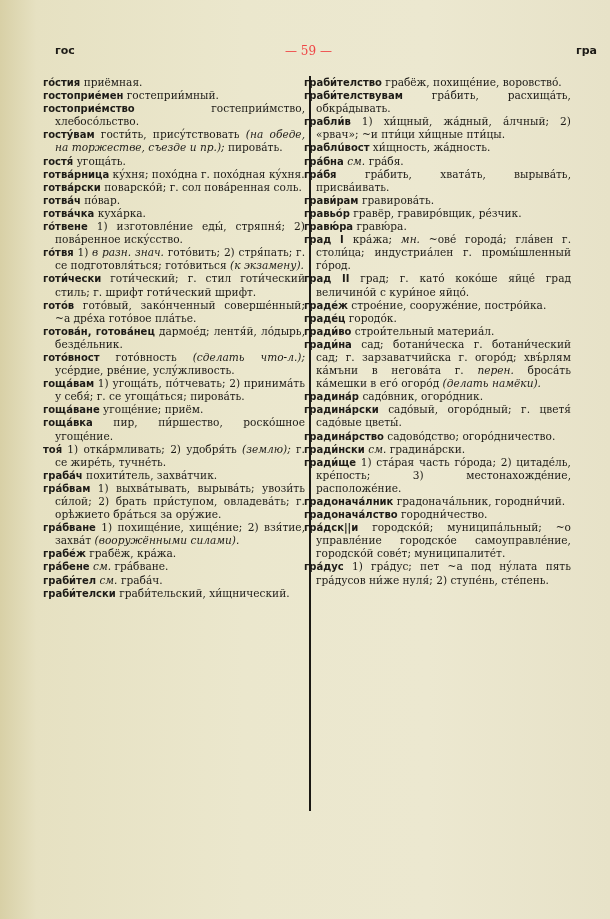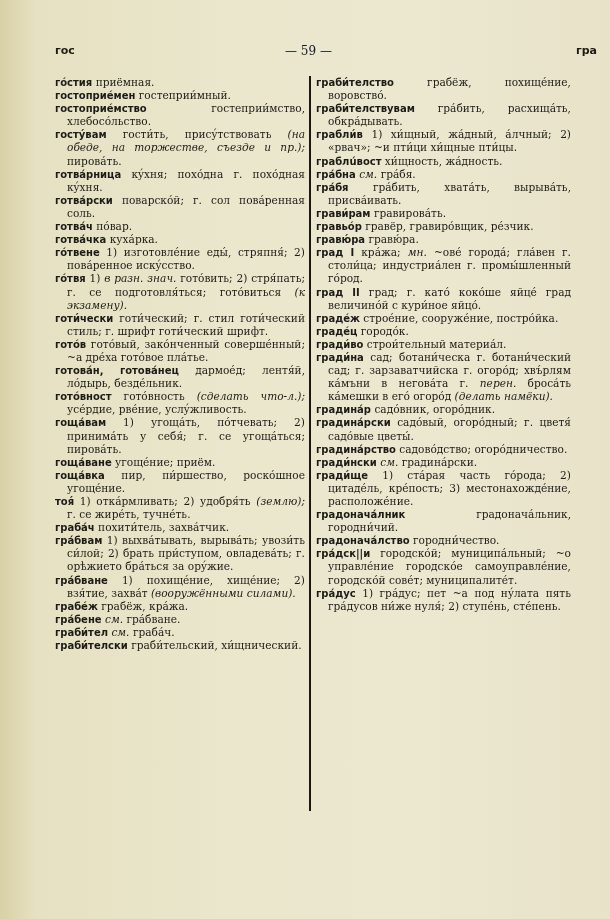--- a/index.html
+++ b/index.html
@@ -8,51 +8,52 @@
       background: linear-gradient(90deg, #d8d0a6 0%, #e6e1c2 6%, #ebe7cd 40%, #ece8d0 70%, #e7e2c8 100%);
       position: relative;
       font-family: "DejaVu Serif", serif;
       color: #1d1b17;
     }
     .header {
       position: absolute; top: 44px; left: 0; width: 542px; height: 16px;
       font-family: "DejaVu Sans", sans-serif; font-weight: bold; font-size: 11px;
     }
     .hdr-left { position: absolute; left: 55px; top: 0; }
-    .hdr-center { position: absolute; left: 285px; top: 0; font-weight: normal; font-family: "DejaVu Serif", serif; font-size: 12px; color: #0f172a; }
+    .hdr-center { position: absolute; left: 285px; top: 0; font-weight: normal; font-family: "DejaVu Serif", serif; font-size: 12px; color: #ef4444; }
     .hdr-right { position: absolute; left: 565px; top: 0; margin-left: 11px; }
     .col {
       position: absolute; top: 76px;
       font-size: 10.6px; line-height: 13.1px;
       text-align: justify;
     }
     .col-left { left: 55px; width: 250px; }
     .col-right { left: 316px; width: 255px; }
     .divider {
       position: absolute; left: 309px; top: 76px; width: 2px; height: 735px;
       background: #1a1814;
     }
-    .entry { padding-left: 12px; text-indent: -12px; margin: 0; }
+    .entry { text-indent: -12px; margin: 0; }
     .hw { font-family: "DejaVu Sans", sans-serif; font-weight: bold; font-size: 10px; }
     .it { font-style: italic; }
   </style>
 </head>
 <body>
 
 <div class="header">
   <span class="hdr-left">гос</span>
   <span class="hdr-center">— 59 —</span>
   <span class="hdr-right">гра</span>
 </div>
 
 <div class="col col-left" id="col-left">
     <p class="entry"><span class="hw">гóстия</span> <span>приёмная.</span> </p>
     <p class="entry"><span class="hw">гостоприéмен</span> <span>гостеприи́мный.</span> </p>
     <p class="entry"><span class="hw">гостоприéмство</span> <span>гостеприи́мство, хлебосóльство.</span> </p>
     <p class="entry"><span class="hw">гостýвам</span> <span>гости́ть, присýтствовать</span> <span class="it">(на обеде, на торжестве, съезде и пр.);</span> <span>пировáть.</span> </p>
+    <p class="entry"><span class="hw">гостя́</span> <span>угощáть.</span> </p>
     <p class="entry"><span class="hw">готвáрница</span> <span>кýхня; похóдна г. похóдная кýхня.</span> </p>
     <p class="entry"><span class="hw">готвáрски</span> <span>поварскóй; г. сол повáренная соль.</span> </p>
     <p class="entry"><span class="hw">готвáч</span> <span>пóвар.</span> </p>
     <p class="entry"><span class="hw">готвáчка</span> <span>кухáрка.</span> </p>
     <p class="entry"><span class="hw">гóтвене</span> <span>1) изготовлéние еды́, стряпня́; 2) повáренное искýсство.</span> </p>
     <p class="entry"><span class="hw">гóтвя</span> <span>1)</span> <span class="it">в разн. знач.</span> <span>готóвить; 2) стря́пать; г. се подготовля́ться; готóвиться</span> <span class="it">(к экзамену).</span> </p>
     <p class="entry"><span class="hw">готи́чески</span> <span>готи́ческий; г. стил готи́ческий стиль; г. шрифт готи́ческий шрифт.</span> </p>
     <p class="entry"><span class="hw">готóв</span> <span>готóвый, закóнченный совершéнный; ~а дрéха готóвое плáтье.</span> </p>
     <p class="entry"><span class="hw">готовáн, готовáнец</span> <span>дармоéд; лентя́й, лóдырь, бездéльник.</span> </p>
     <p class="entry"><span class="hw">готóвност</span> <span>готóвность</span> <span class="it">(сделать что-л.);</span> <span>усéрдие, рвéние, услýжливость.</span> </p>

